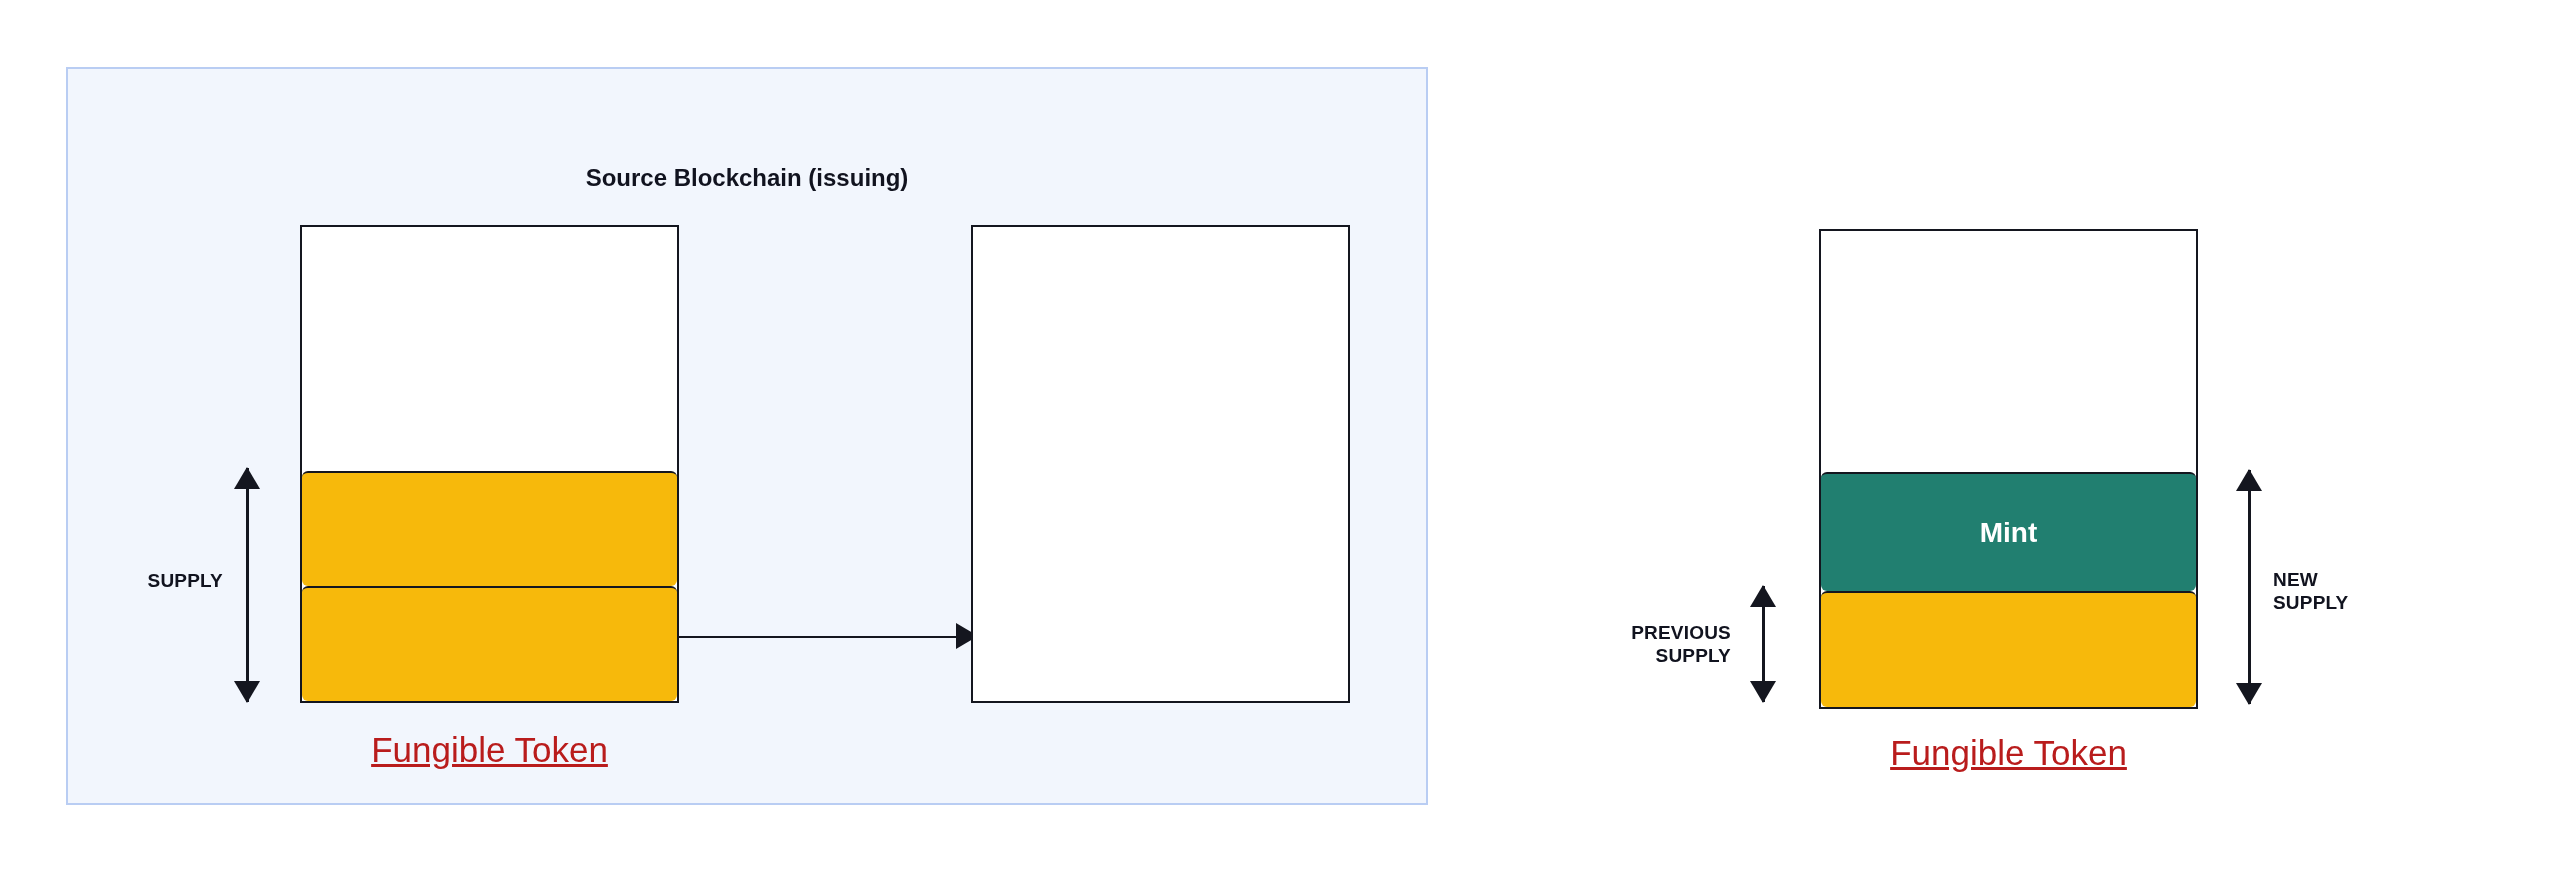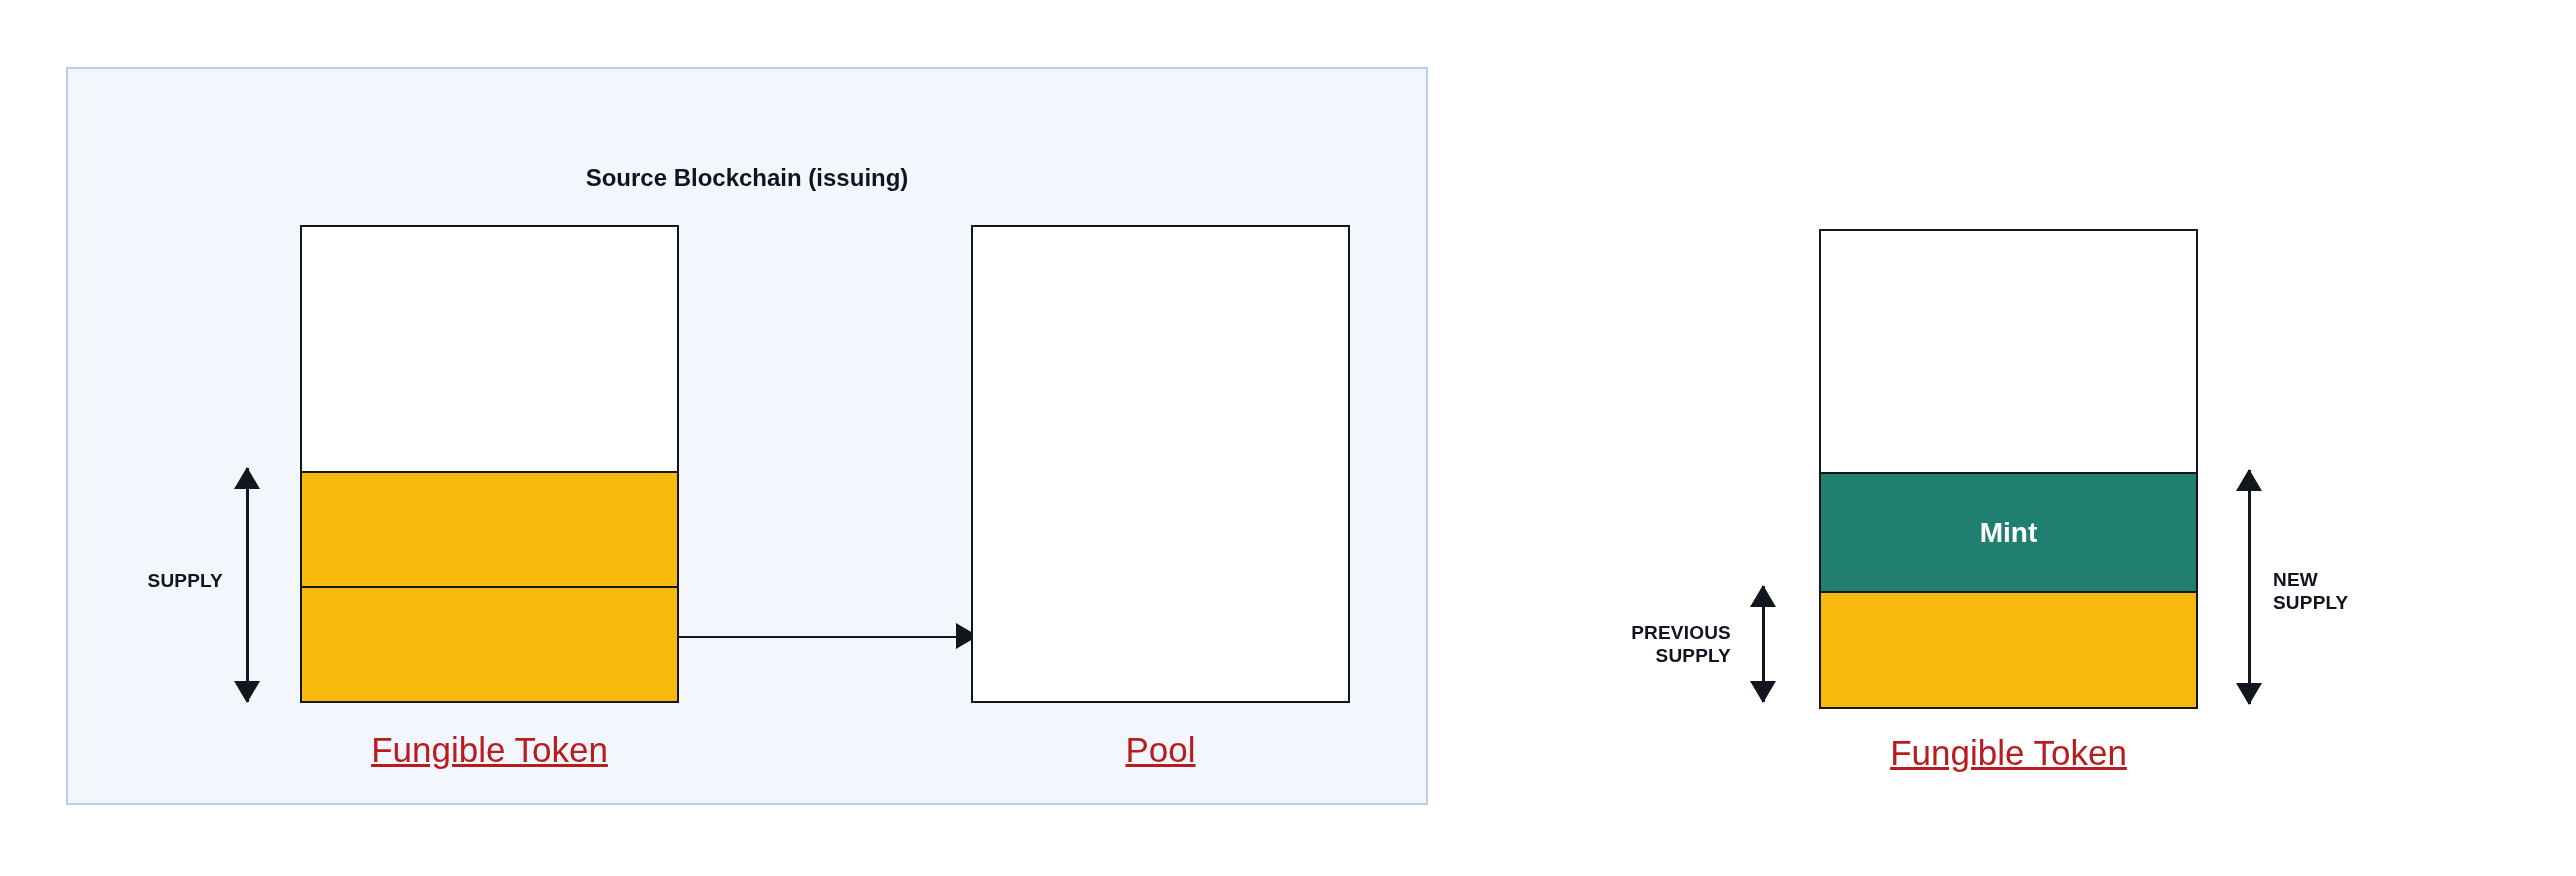--- a/index.html
+++ b/index.html
@@ -76,21 +76,21 @@
     box-sizing: border-box;
     width: 100%;
     display: flex;
     align-items: center;
     justify-content: center;
     position: relative;
   }
   .seg-empty { background: #ffffff; flex: 1 1 auto; }
   .seg-yellow { background: #f7b90b; }
   .seg-teal   { background: #217f70; }
-  .seg-divider-top { border-top: 2.8px solid #14161f; }
+  .seg-divider-top { border-top: 2.8px solid #14161f; border-radius: 6px; }
 
   .seg-label {
     font-size: 28px;
     font-weight: bold;
     line-height: 1;
     white-space: nowrap;
   }
   .seg-label-dark  { color: #14161f; }
   .seg-label-light { color: #ffffff; }
 
@@ -198,21 +198,20 @@
   <div class="measure-label right-align label-supply">SUPPLY</div>
 
   <div class="harrow arrow-lock">
     <div class="shaft"></div>
     <div class="head-right"></div>
   </div>
 
   <div class="stack stack-source-pool">
     <div class="seg seg-empty"></div>
   </div>
-  <div class="box-caption caption-source-pool">Pool</div>
 
 
   <div class="stack stack-dest-token">
     <div class="seg seg-empty"></div>
     <div class="seg seg-teal seg-divider-top" style="height:119px;">
       <span class="seg-label seg-label-light">Mint</span>
     </div>
     <div class="seg seg-yellow seg-divider-top" style="height:116px;"></div>
   </div>
   <div class="box-caption caption-dest-token">Fungible Token</div>

